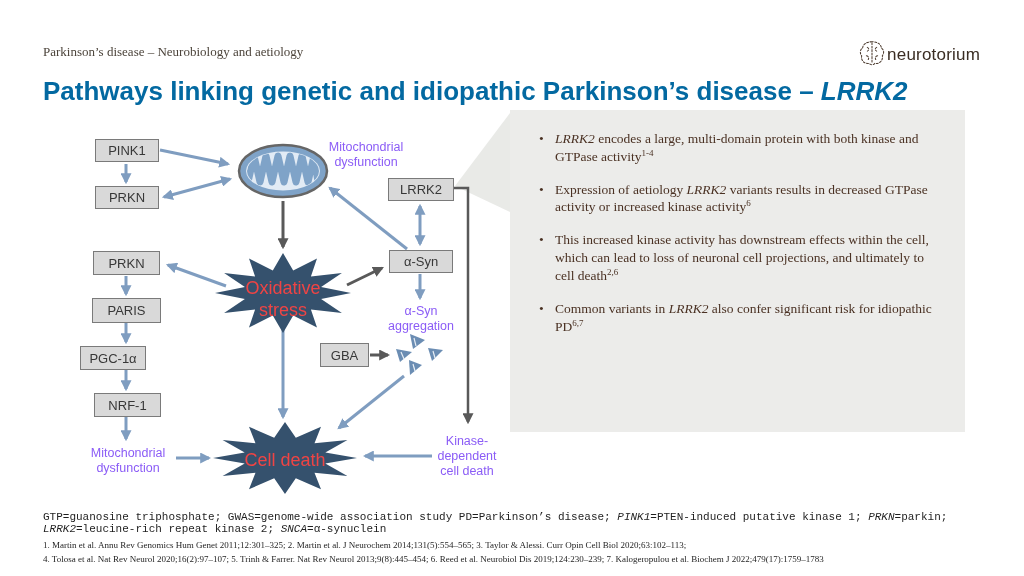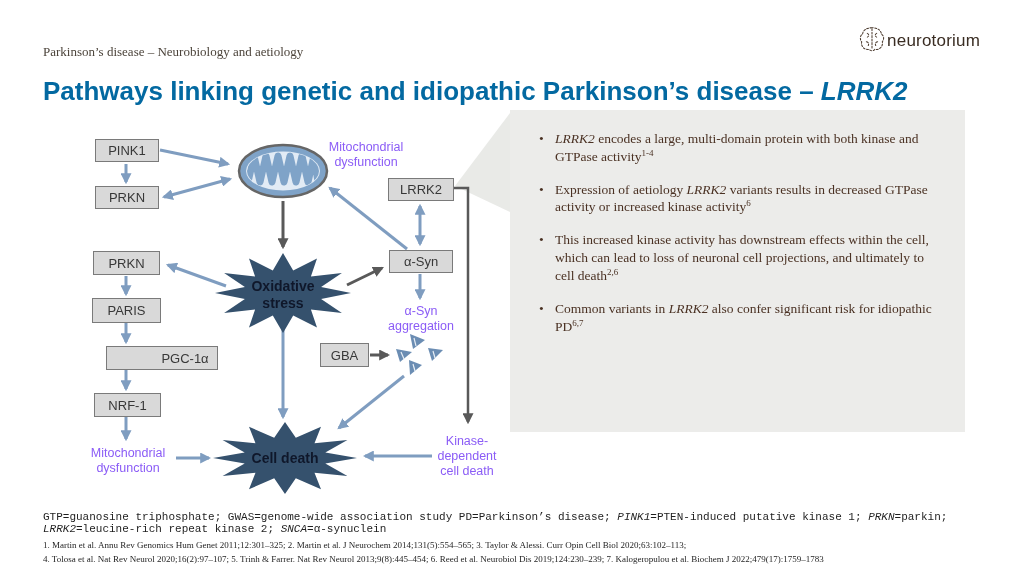--- a/index.html
+++ b/index.html
@@ -3,37 +3,37 @@
 <meta charset="utf-8">
 <style>
   html,body{margin:0;padding:0;background:#fff;}
   .slide{position:relative;width:1024px;height:576px;background:#ffffff;overflow:hidden;
          font-family:"Liberation Sans",sans-serif;border-radius:14px;}
   
   .eyebrow{position:absolute;left:43px;top:44px;font-family:"Liberation Serif",serif;
            font-size:13px;color:#4c443b;}
   .title{position:absolute;left:43px;top:76px;font-size:26px;font-weight:bold;color:#0369a1;}
   .title i{font-style:italic;}
-  .logo{position:absolute;right:44px;top:24px;display:flex;align-items:center;gap:0;justify-content:flex-end;}
+  .logo{position:absolute;right:44px;top:38px;display:flex;align-items:center;gap:0;justify-content:flex-end;}
   .logo-text{font-size:17px;font-weight:500;color:#3a2d23;letter-spacing:.2px;}
   
   .panel{position:absolute;left:510px;top:110px;width:455px;height:322px;background:#ececea;}
   .panel ul{margin:0;padding:20px 28px 0 28px;list-style:none;}
   .panel li{position:relative;padding-left:17px;margin-bottom:15px;font-size:13.5px;
             line-height:1.32;color:#4a3123;max-width:392px;font-family:Liberation Serif, serif;}
   .panel li::before{content:"•";position:absolute;left:1px;top:0;color:#4a3123;}
   .panel i{font-style:italic;}
   sup{font-size:9px;line-height:0;}
   
   .dbox{position:absolute;background:#d9d9d9;border:1.6px solid #7a7a7a;display:flex;
         align-items:center;justify-content:center;font-size:13px;color:#383838;z-index:3;}
   .dlabel{position:absolute;font-size:12.5px;color:#8b5cf6;text-align:center;
           white-space:pre-line;line-height:1.2;z-index:3;}
-  .starlabel{position:absolute;font-size:14px;color:#0f172a;text-align:center;
-             white-space:pre-line;line-height:1.2;z-index:3;font-weight:bold;}
+  .starlabel{position:absolute;font-size:18px;color:#ef4444;text-align:center;
+             white-space:pre-line;line-height:1.2;z-index:3;}
   .diagram-svg{position:absolute;left:0;top:0;z-index:2;}
   .callout-svg{position:absolute;left:0;top:0;z-index:1;}
   
   .abbrev{position:absolute;left:43px;top:511px;width:940px;font-family:Liberation Mono, monospace;
           font-size:11px;color:#1e1e1e;}
   .abbrev i{font-style:italic;}
   .refs{position:absolute;left:43px;top:539px;width:960px;font-family:"Liberation Serif",serif;
         font-size:9px;color:#1e1e1e;line-height:1.55;}
 </style>
 </head>
@@ -133,21 +133,21 @@
       <line x1="413" y1="364" x2="415" y2="371" stroke="#e8eef5" stroke-width="1.2"></line>
     </g>
   </svg>
 
   <div class="dbox" style="left:95px;top:139px;width:62px;height:21px;">PINK1</div>
   <div class="dbox" style="left:95px;top:186px;width:62px;height:21px;">PRKN</div>
   <div class="dbox" style="left:388px;top:178px;width:64px;height:21px;">LRRK2</div>
   <div class="dbox" style="left:389px;top:250px;width:62px;height:21px;">α-Syn</div>
   <div class="dbox" style="left:93px;top:251px;width:65px;height:22px;">PRKN</div>
   <div class="dbox" style="left:92px;top:298px;width:67px;height:23px;">PARIS</div>
-  <div class="dbox" style="left:106px;top:346px;width:64px;height:22px;padding-left:46px;">PGC-1α</div>
+  <div class="dbox" style="left:80px;top:346px;width:64px;height:22px;">PGC-1α</div>
   <div class="dbox" style="left:94px;top:393px;width:65px;height:22px;">NRF-1</div>
   <div class="dbox" style="left:320px;top:343px;width:47px;height:22px;">GBA</div>
 
   <div class="dlabel" style="left:318px;top:140px;width:96px;">Mitochondrial
 dysfunction</div>
   <div class="dlabel" style="left:384px;top:304px;width:74px;">α-Syn
 aggregation</div>
   <div class="dlabel" style="left:82px;top:446px;width:92px;">Mitochondrial
 dysfunction</div>
   <div class="dlabel" style="left:430px;top:434px;width:74px;">Kinase-

